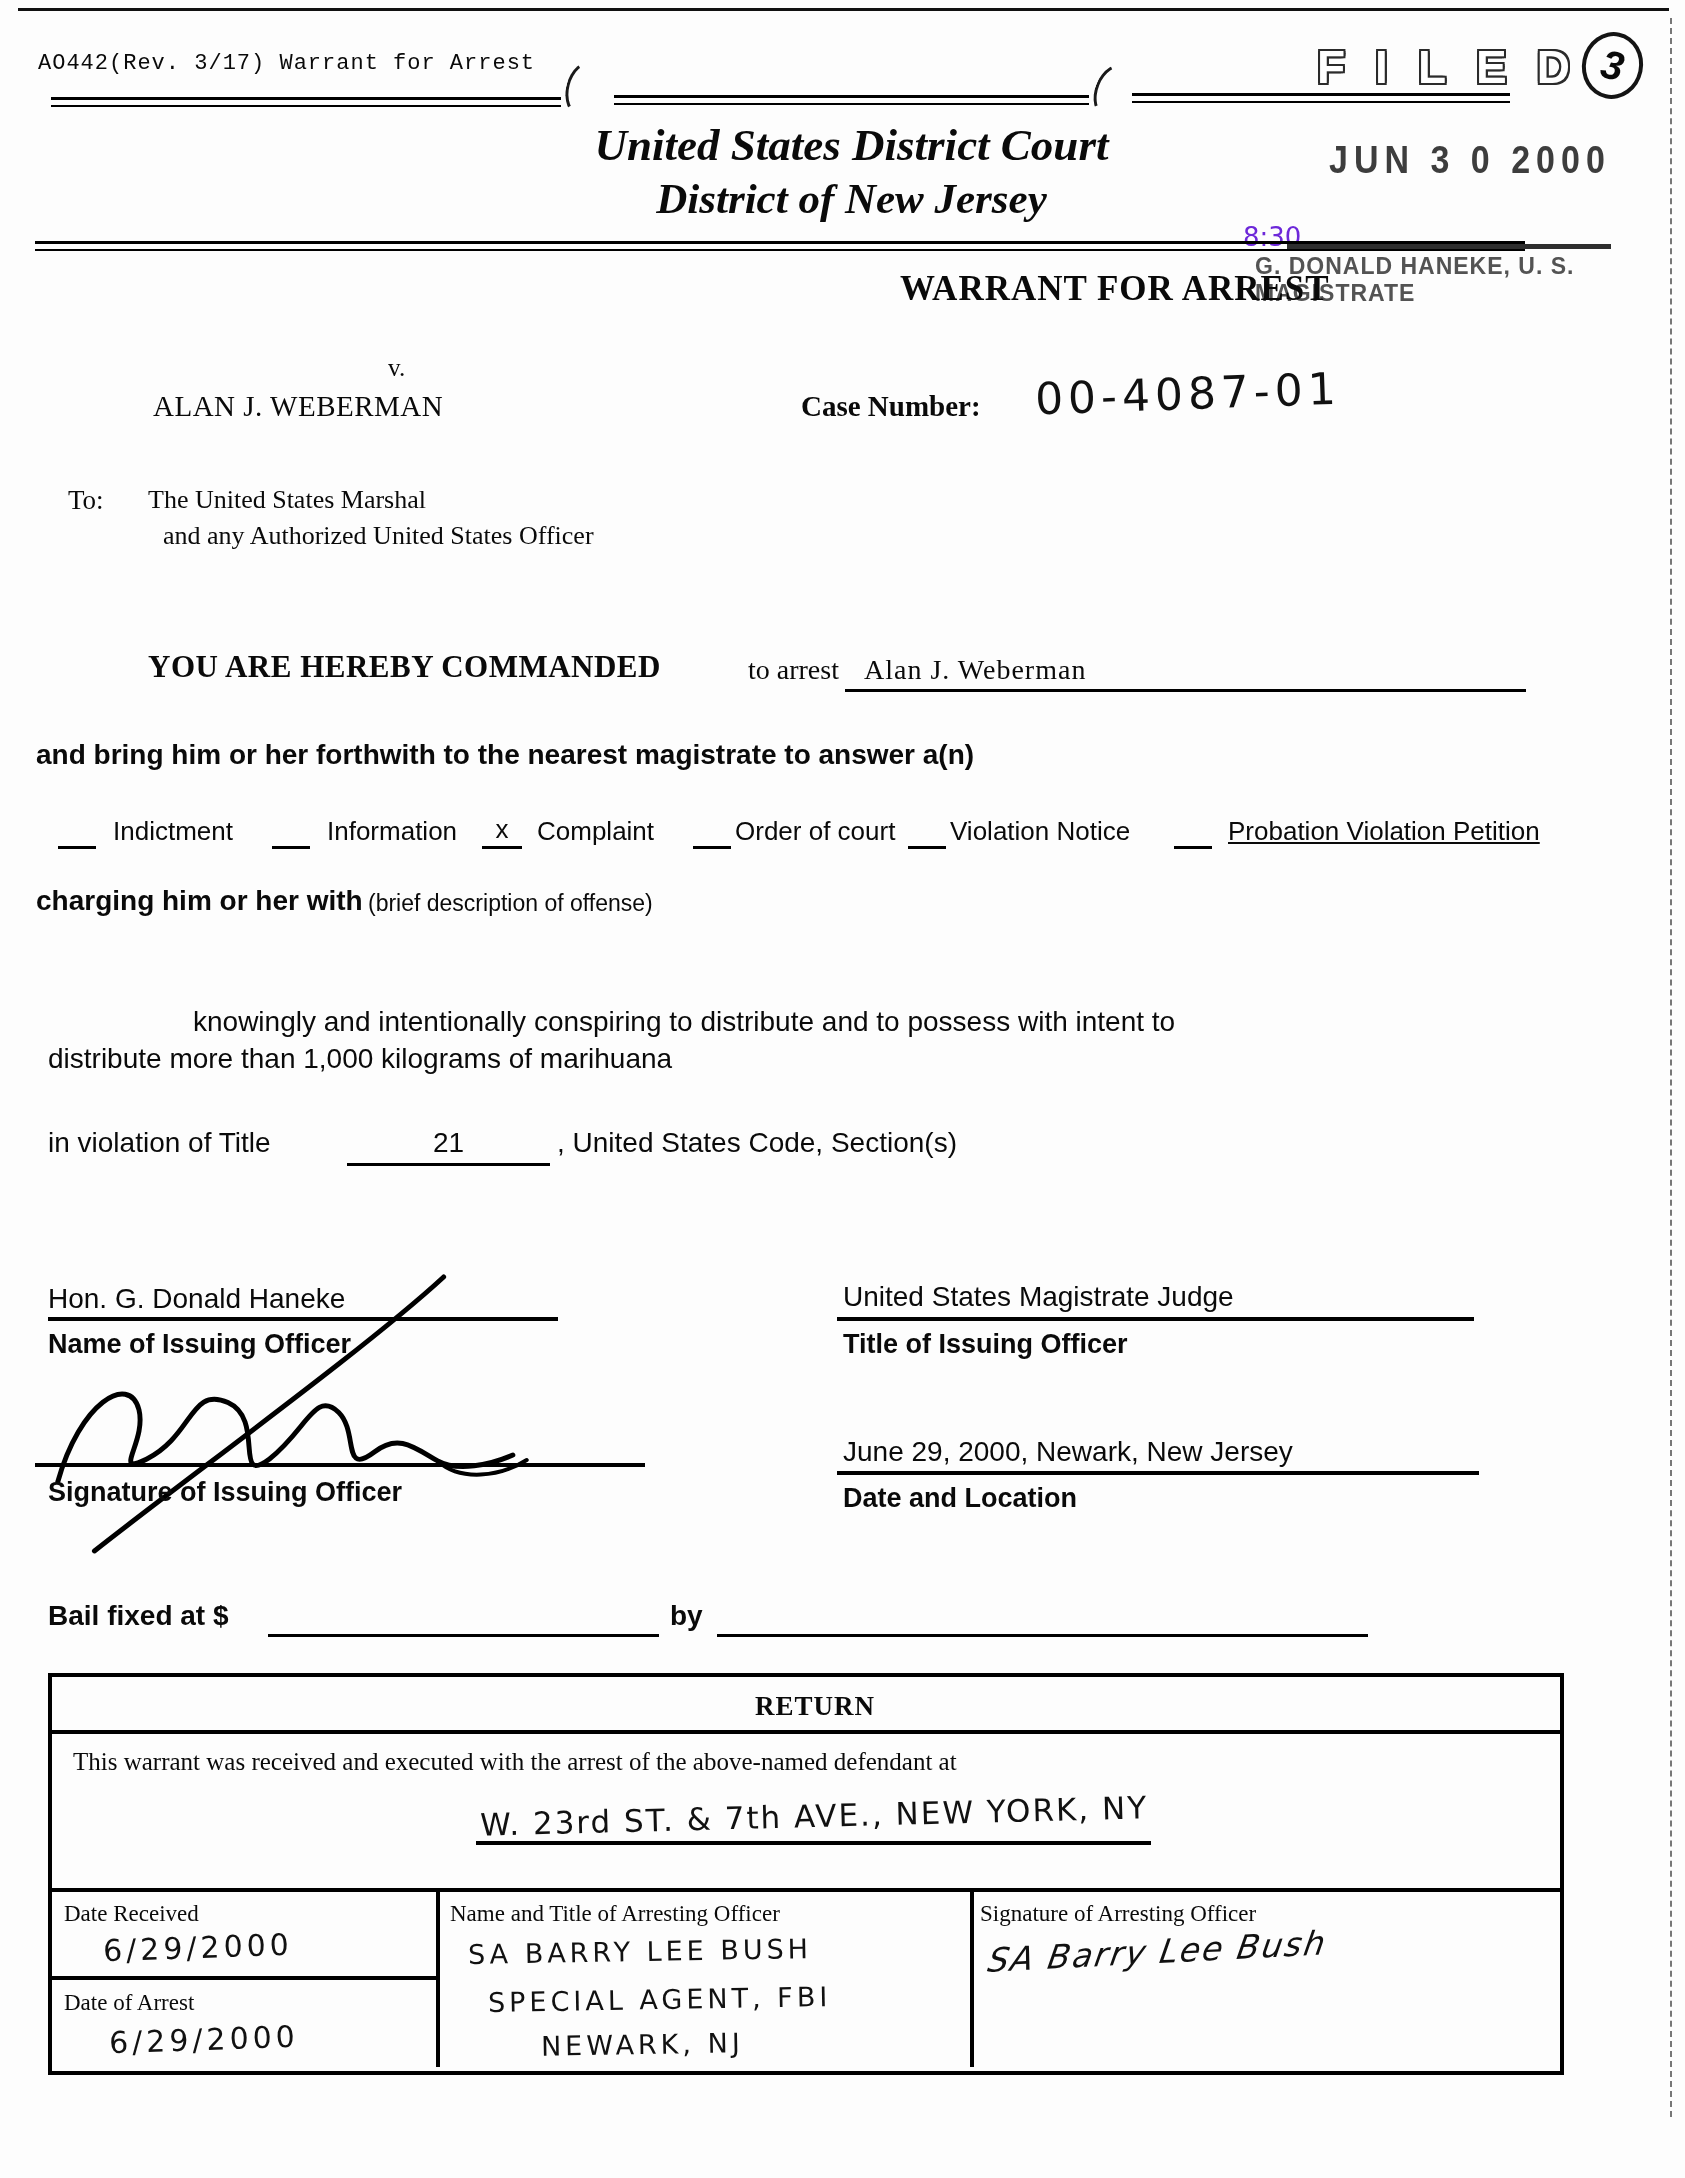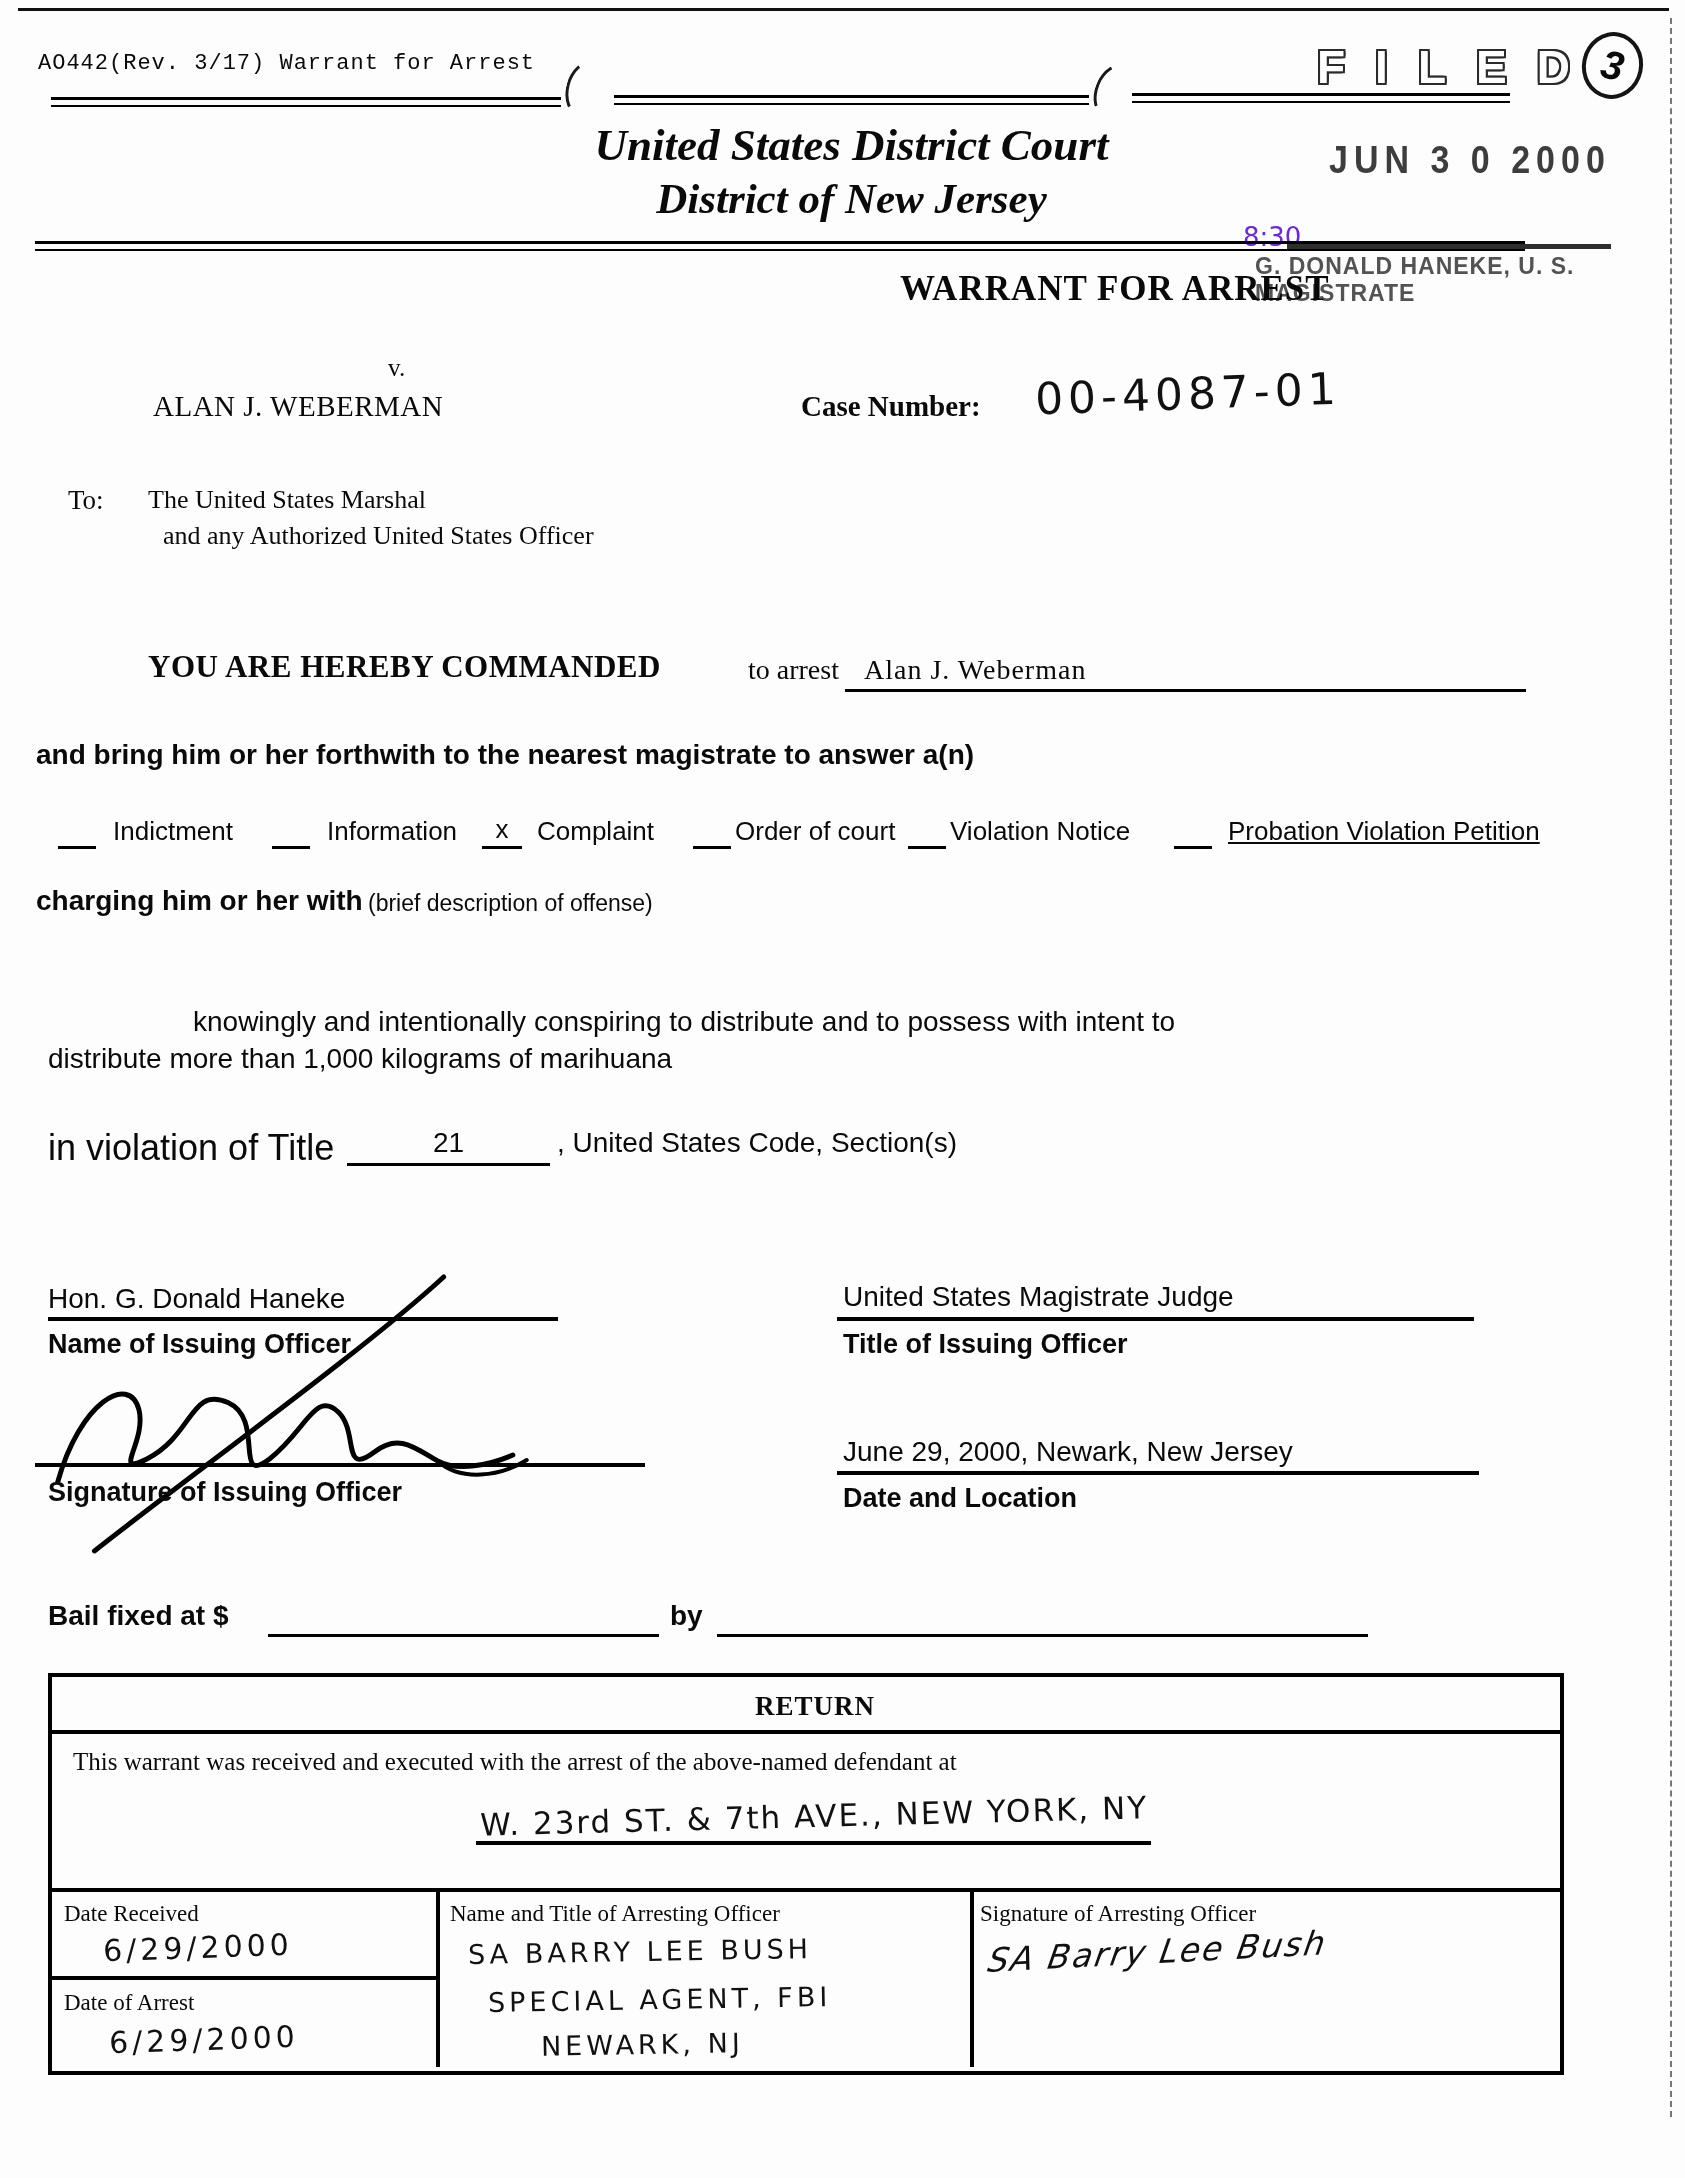--- a/index.html
+++ b/index.html
@@ -87,21 +87,21 @@
   <span class="abs sans" style="left:950px;top:816px;font-size:26px;">Violation Notice</span>
   <span class="blank" style="left:1174px;top:814px;width:38px;height:32px;font-size:26px;"><span></span></span>
   <span class="abs sans" style="left:1228px;top:816px;font-size:26px;text-decoration:underline;">Probation Violation Petition</span>
 
   <div class="abs sans b" style="left:36px;top:885px;font-size:28px;">charging him or her with</div>
   <div class="abs sans" style="left:368px;top:890px;font-size:23px;">(brief description of offense)</div>
 
   <div class="abs sans" style="left:193px;top:1006px;font-size:28px;">knowingly and intentionally conspiring to distribute and to possess with intent to</div>
   <div class="abs sans" style="left:48px;top:1043px;font-size:28px;">distribute more than 1,000 kilograms of marihuana</div>
 
-  <div class="abs sans" style="left:48px;top:1127px;font-size:36px;">in violation of Title</div>
+  <div class="abs sans" style="left:48px;top:1127px;font-size:28px;">in violation of Title</div>
   <span class="blank" style="left:347px;top:1127px;width:203px;height:36px;font-size:28px;"><span>21</span></span>
   <div class="abs sans" style="left:557px;top:1127px;font-size:28px;">, United States Code, Section(s)</div>
 
   <div class="abs sans" style="left:48px;top:1283px;font-size:28px;">Hon. G. Donald Haneke</div>
   <div class="line" style="left:48px;top:1317px;width:510px;border-top:4px solid #000;"></div>
   <div class="abs sans b" style="left:48px;top:1329px;font-size:27px;">Name of Issuing Officer</div>
 
   <svg style="left:40px;top:1269px;" width="554" height="287" viewBox="0 0 560 290">
     <path d="M 55 285 C 150 210 330 80 408 8" stroke="#000" stroke-width="5" fill="none" stroke-linecap="round"></path>
     <path d="M 18 215 C 40 135 90 105 100 142 C 108 175 72 210 108 192

